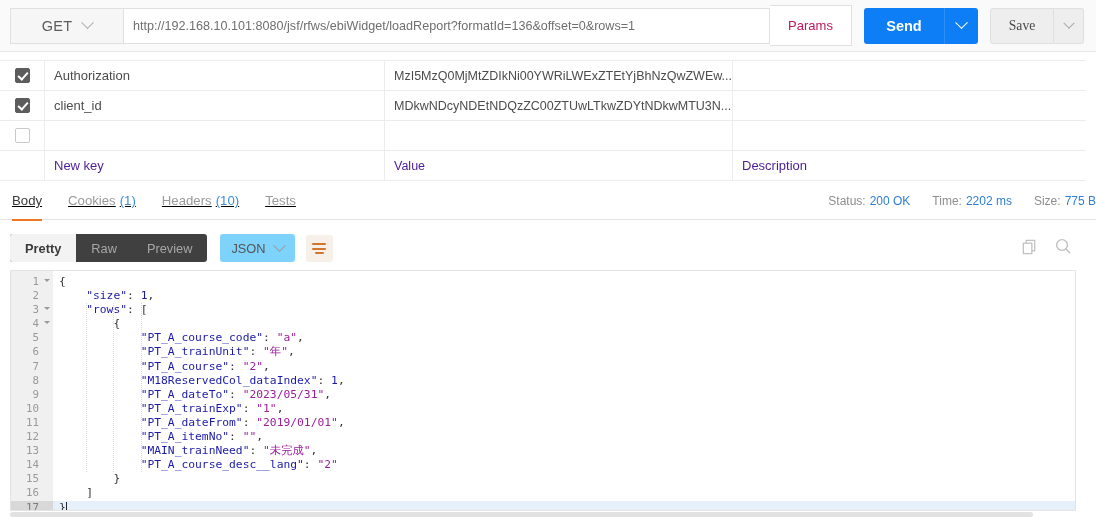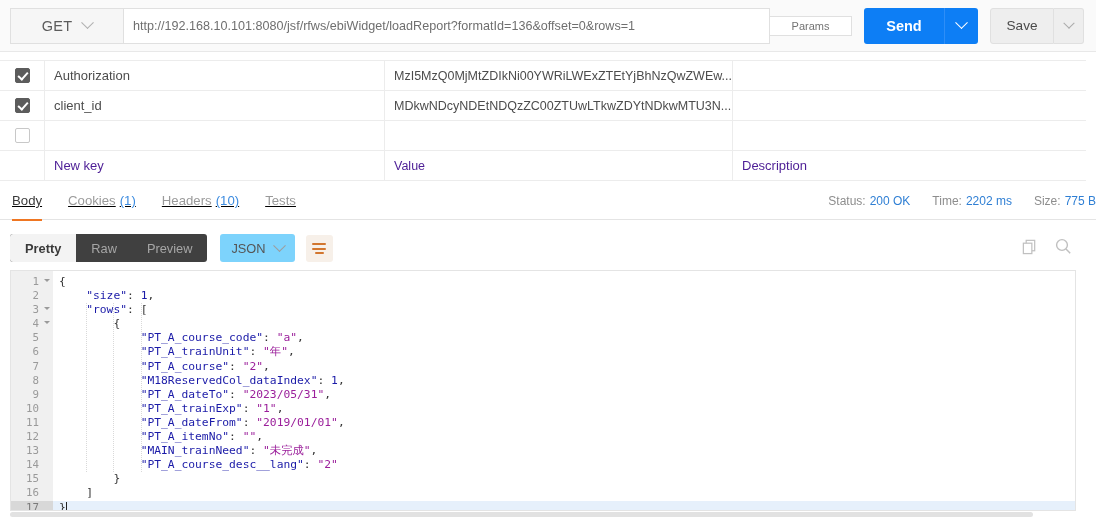--- a/index.html
+++ b/index.html
@@ -50,26 +50,26 @@
     border: 1px solid #e0e0e0;
     display: flex; align-items: center;
     padding-left: 9px;
     overflow: hidden;
   }
   .url-text {
     font-size: 12.6px; color: #6f6f6f;
     white-space: nowrap;
   }
   .params-btn {
-    height: 20px; min-width: 82px;
+    height: 41px; min-width: 82px;
     background: #ffffff;
     border: 1px solid #e0e0e0;
     border-left: none;
     display: flex; align-items: center; justify-content: center;
-    font-size: 11px; color: #737373;
+    font-size: 13px; color: #be185d;
     cursor: pointer;
     padding: 0 14px;
   }
   .send-group {
     display: flex; margin-left: 12px; cursor: pointer;
   }
   .send-btn {
     height: 36px; width: 80px;
     background: #0d7ef5;
     color: #fff; font-size: 14.5px; font-weight: bold;
@@ -84,20 +84,21 @@
     display: flex; align-items: center; justify-content: center;
   }
   .send-caret .chev { border-color: #ffffff; }
   .save-group { display: flex; margin-left: 12px; cursor: pointer; }
   .save-btn {
     height: 36px; width: 64px;
     background: #eeeeee; border: 1px solid #e0e0e0;
     color: #4a4a4a; font-size: 13.6px;
     display: flex; align-items: center; justify-content: center;
     border-radius: 3px 0 0 3px;
+    font-family: Liberation Serif, serif;
   }
   .save-caret {
     height: 36px; width: 30px;
     background: #eeeeee; border: 1px solid #e0e0e0; border-left: none;
     border-radius: 0 3px 3px 0;
     display: flex; align-items: center; justify-content: center;
   }
   .save-caret .chev { border-color: #aaaaaa; width: 8px; height: 8px; }
 
   

